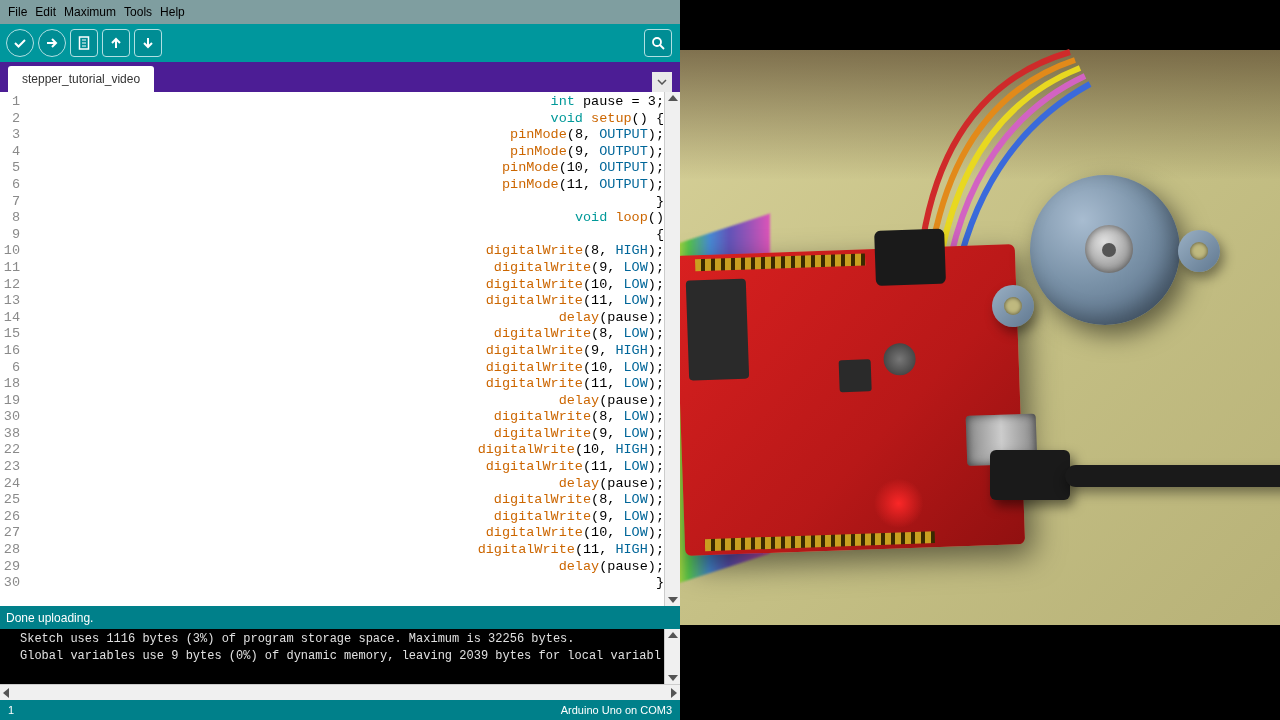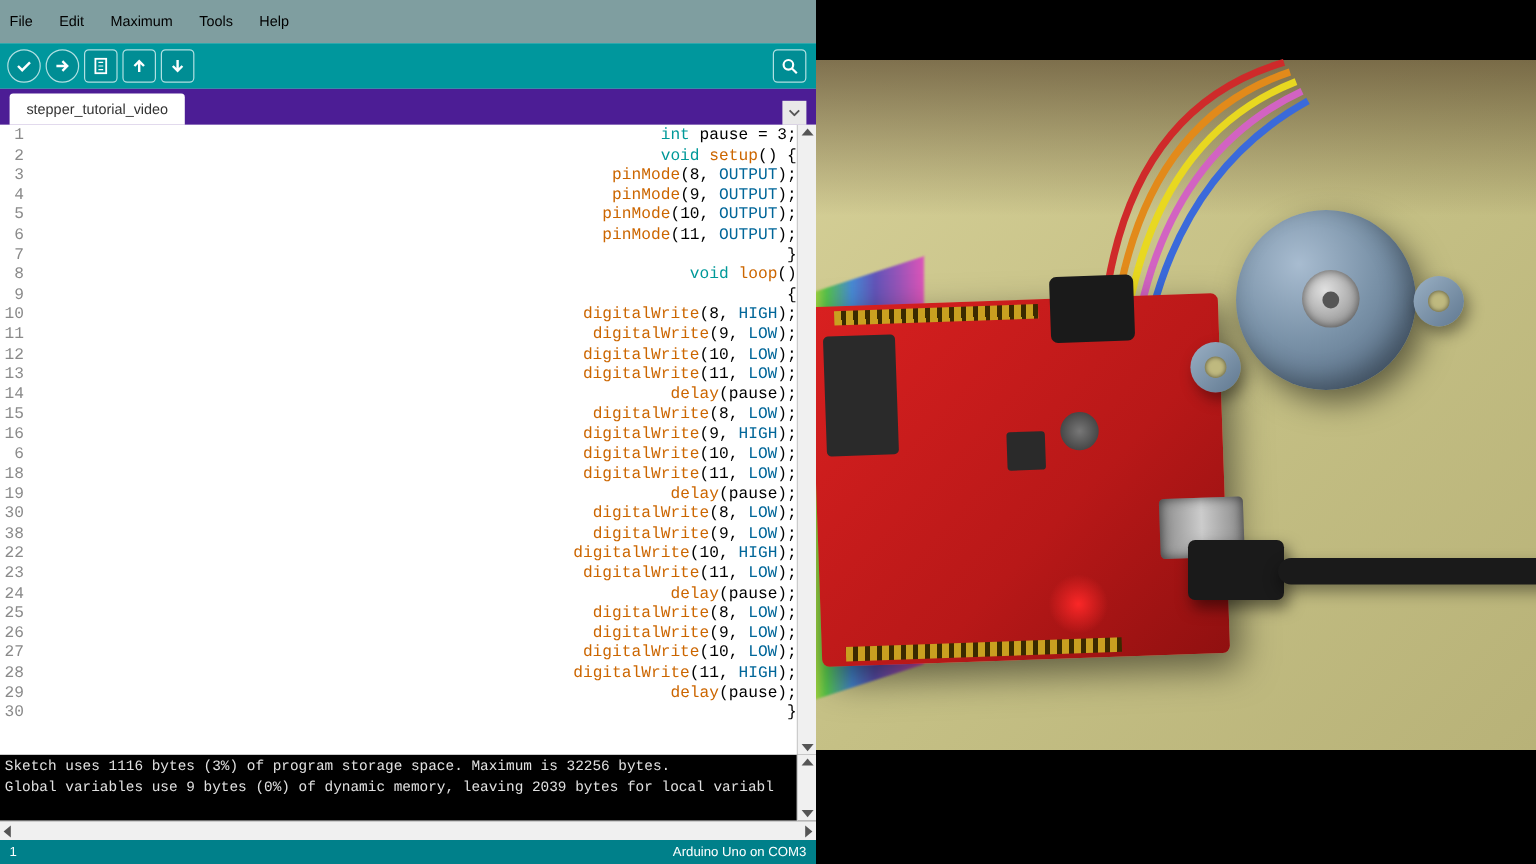--- a/index.html
+++ b/index.html
@@ -1,18 +1,18 @@
 <!DOCTYPE html>
 <html><head>
 <meta charset="utf-8">
 <style>
 * { margin: 0; padding: 0; box-sizing: border-box; }
 body { width: 1280px; height: 720px; overflow: hidden; font-family: Verdana, Arial, sans-serif; font-size: 11px; display: flex; background: #000; }
 .ide { width: 680px; height: 720px; display: flex; flex-direction: column; background: #fff; }
-.menubar { height: 36px; background: #7f9ea0; display: flex; align-items: center; padding: 0 4px; gap: 14px; color: #000; font-size: 12px; }
+.menubar { height: 24px; background: #7f9ea0; display: flex; align-items: center; padding: 0 4px; gap: 0; color: #000; font-size: 12px; }
 .menubar span { padding: 2px 4px; }
 .toolbar { height: 38px; background: #00979d; display: flex; align-items: center; padding: 0 6px; gap: 4px; position: relative; }
 .tbtn { width: 28px; height: 28px; border-radius: 50%; background: #008d94; border: 1px solid #b0e0e2; display: flex; align-items: center; justify-content: center; cursor: pointer; }
 .tbtn.sq { border-radius: 4px; }
 .tbtn svg { width: 16px; height: 16px; }
 .tbtn.right { position: absolute; right: 8px; }
 .tabbar { height: 30px; background: #4c1d95; display: flex; align-items: flex-end; padding: 0 8px; position: relative; }
 .tab { background: #fff; padding: 6px 14px; border-radius: 3px 3px 0 0; font-size: 12px; color: #333; }
 .tabmenu { position: absolute; right: 8px; width: 20px; height: 20px; background: #e9e9e9; display: flex; align-items: center; justify-content: center; }
 .editor { flex: 1; background: #fff; font-family: "Courier New", monospace; font-size: 13.5px; line-height: 16.6px; overflow: hidden; display: flex; position: relative; }
@@ -20,21 +20,21 @@
 .code { flex: 1; padding: 2px 0 0 2px; white-space: pre; color: #000; text-align: right; }
 .vscroll { width: 16px; background: #f0f0f0; border-left: 1px solid #ccc; position: relative; }
 .vscroll::before, .vscroll::after { content: ''; position: absolute; left: 3px; width: 0; height: 0; border-left: 5px solid transparent; border-right: 5px solid transparent; }
 .vscroll::before { top: 3px; border-bottom: 6px solid #555; }
 .vscroll::after { bottom: 3px; border-top: 6px solid #555; }
 .kw { color: #009999; }
 .fn { color: #cc6600; }
 .cn { color: #006699; }
 .status { height: 23px; background: #00808a; color: #fff; display: flex; align-items: center; padding: 0 6px; font-size: 12px; }
 .console { height: 55px; background: #000; color: #e0e0e0; font-family: "Courier New", monospace; font-size: 12px; line-height: 17px; padding: 2px 4px; position: relative; overflow: hidden; display: flex; }
-.console-text { flex: 1; white-space: pre; overflow: hidden; }
+.console-text { flex: 1; white-space: pre; overflow: hidden; margin-left: 16px; }
 .console .vscroll { position: absolute; right: 0; top: 0; bottom: 0; }
 .hscroll { height: 16px; background: #f0f0f0; border-top: 1px solid #ccc; position: relative; }
 .hscroll::before, .hscroll::after { content: ''; position: absolute; top: 3px; width: 0; height: 0; border-top: 5px solid transparent; border-bottom: 5px solid transparent; }
 .hscroll::before { left: 3px; border-right: 6px solid #555; }
 .hscroll::after { right: 3px; border-left: 6px solid #555; }
 .footer { height: 20px; background: #00808a; color: #fff; display: flex; align-items: center; justify-content: space-between; padding: 0 8px; font-size: 11px; }
 .camera { width: 600px; height: 720px; background: #000; position: relative; overflow: hidden; }
 .camera-scene { position: absolute; inset: 0; }
 .bg-surface { position: absolute; top: 50px; left: 0; right: 0; bottom: 95px; background: linear-gradient(135deg, #d6d098 0%, #c5c085 50%, #b8b278 100%); }
 .shadow-top { position: absolute; top: 50px; left: 0; right: 0; height: 130px; background: linear-gradient(180deg, rgba(70,50,30,0.6), rgba(120,100,60,0)); }
@@ -148,20 +148,23 @@
         <div>26</div>
         <div>27</div>
         <div>28</div>
         <div>29</div>
         <div>30</div>
       </div>
     <div class="code" id="code"><div><span class="kw">int</span><span> pause = </span><span>3</span><span>;</span></div><div><span class="kw">void</span><span> </span><span class="fn">setup</span><span>() {</span></div><div><span>  </span><span class="fn">pinMode</span><span>(8, </span><span class="cn">OUTPUT</span><span>);</span></div><div><span>  </span><span class="fn">pinMode</span><span>(9, </span><span class="cn">OUTPUT</span><span>);</span></div><div><span>  </span><span class="fn">pinMode</span><span>(10, </span><span class="cn">OUTPUT</span><span>);</span></div><div><span>  </span><span class="fn">pinMode</span><span>(11, </span><span class="cn">OUTPUT</span><span>);</span></div><div><span>}</span></div><div><span class="kw">void</span><span> </span><span class="fn">loop</span><span>()</span></div><div><span>{</span></div><div><span>  </span><span class="fn">digitalWrite</span><span>(8, </span><span class="cn">HIGH</span><span>);</span></div><div><span>  </span><span class="fn">digitalWrite</span><span>(9, </span><span class="cn">LOW</span><span>);</span></div><div><span>  </span><span class="fn">digitalWrite</span><span>(10, </span><span class="cn">LOW</span><span>);</span></div><div><span>  </span><span class="fn">digitalWrite</span><span>(11, </span><span class="cn">LOW</span><span>);</span></div><div><span>  </span><span class="fn">delay</span><span>(pause);</span></div><div><span>  </span><span class="fn">digitalWrite</span><span>(8, </span><span class="cn">LOW</span><span>);</span></div><div><span>  </span><span class="fn">digitalWrite</span><span>(9, </span><span class="cn">HIGH</span><span>);</span></div><div><span>  </span><span class="fn">digitalWrite</span><span>(10, </span><span class="cn">LOW</span><span>);</span></div><div><span>  </span><span class="fn">digitalWrite</span><span>(11, </span><span class="cn">LOW</span><span>);</span></div><div><span>  </span><span class="fn">delay</span><span>(pause);</span></div><div><span>  </span><span class="fn">digitalWrite</span><span>(8, </span><span class="cn">LOW</span><span>);</span></div><div><span>  </span><span class="fn">digitalWrite</span><span>(9, </span><span class="cn">LOW</span><span>);</span></div><div><span>  </span><span class="fn">digitalWrite</span><span>(10, </span><span class="cn">HIGH</span><span>);</span></div><div><span>  </span><span class="fn">digitalWrite</span><span>(11, </span><span class="cn">LOW</span><span>);</span></div><div><span>  </span><span class="fn">delay</span><span>(pause);</span></div><div><span>  </span><span class="fn">digitalWrite</span><span>(8, </span><span class="cn">LOW</span><span>);</span></div><div><span>  </span><span class="fn">digitalWrite</span><span>(9, </span><span class="cn">LOW</span><span>);</span></div><div><span>  </span><span class="fn">digitalWrite</span><span>(10, </span><span class="cn">LOW</span><span>);</span></div><div><span>  </span><span class="fn">digitalWrite</span><span>(11, </span><span class="cn">HIGH</span><span>);</span></div><div><span>  </span><span class="fn">delay</span><span>(pause);</span></div><div><span>}</span></div></div>
     <div class="vscroll"></div>
   </div>
 
+  <div class="status">
+    <span>Done uploading.</span>
+  </div>
 
   <div class="console">
     <div class="console-text" id="console-text">Sketch uses 1116 bytes (3%) of program storage space. Maximum is 32256 bytes.
 Global variables use 9 bytes (0%) of dynamic memory, leaving 2039 bytes for local variabl</div>
     <div class="vscroll"></div>
   </div>
   <div class="hscroll"></div>
 
   <div class="footer">
     <span>1</span>

